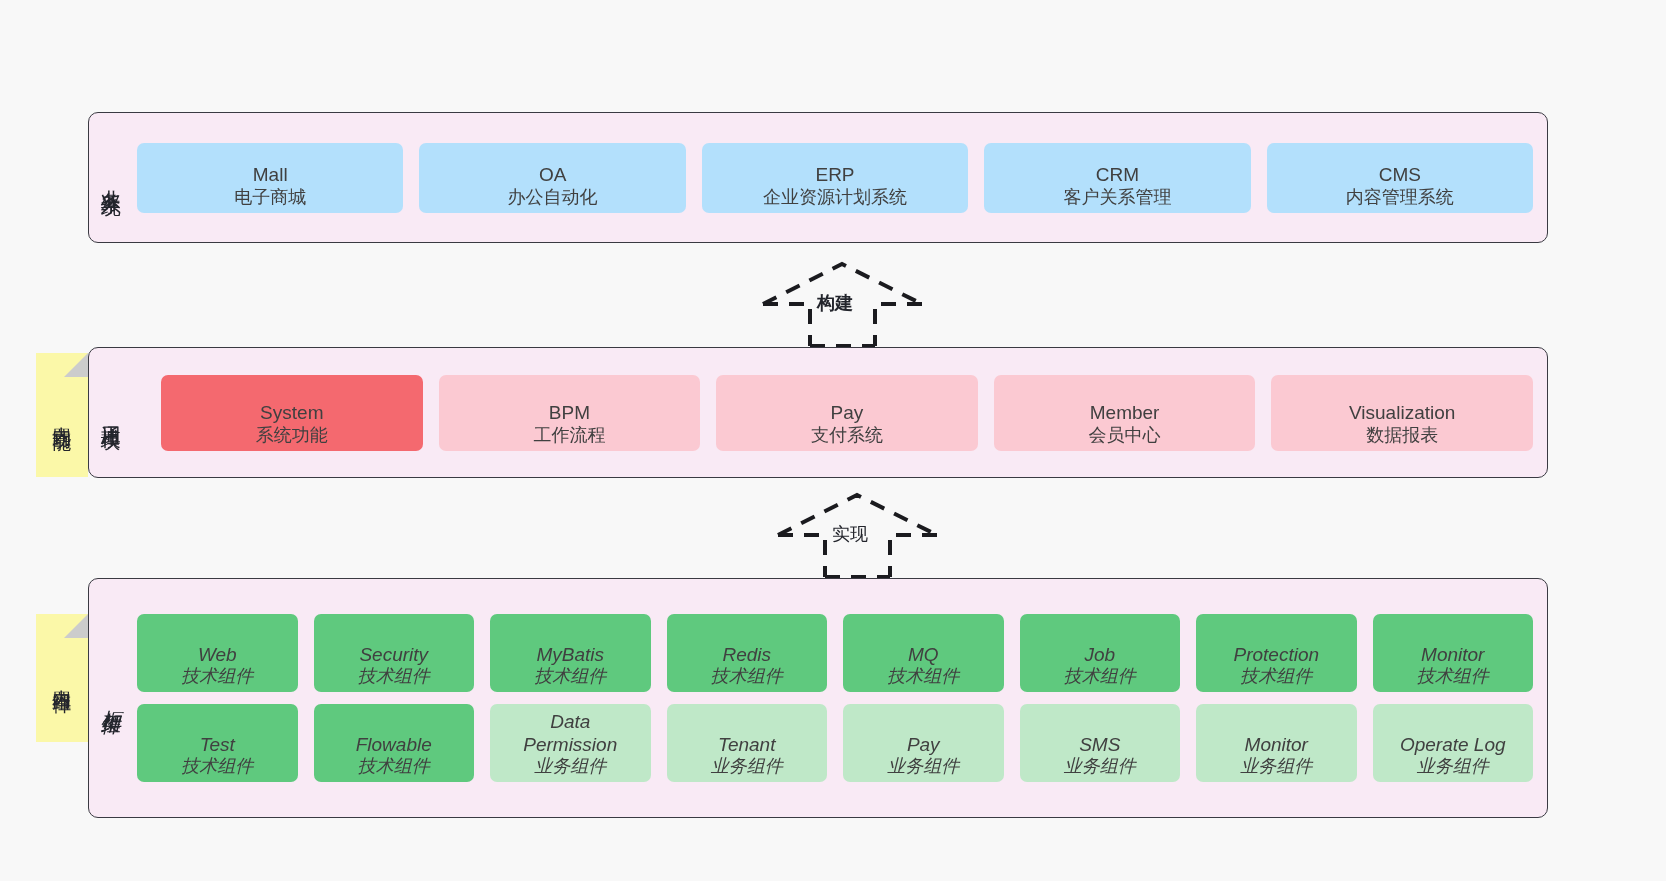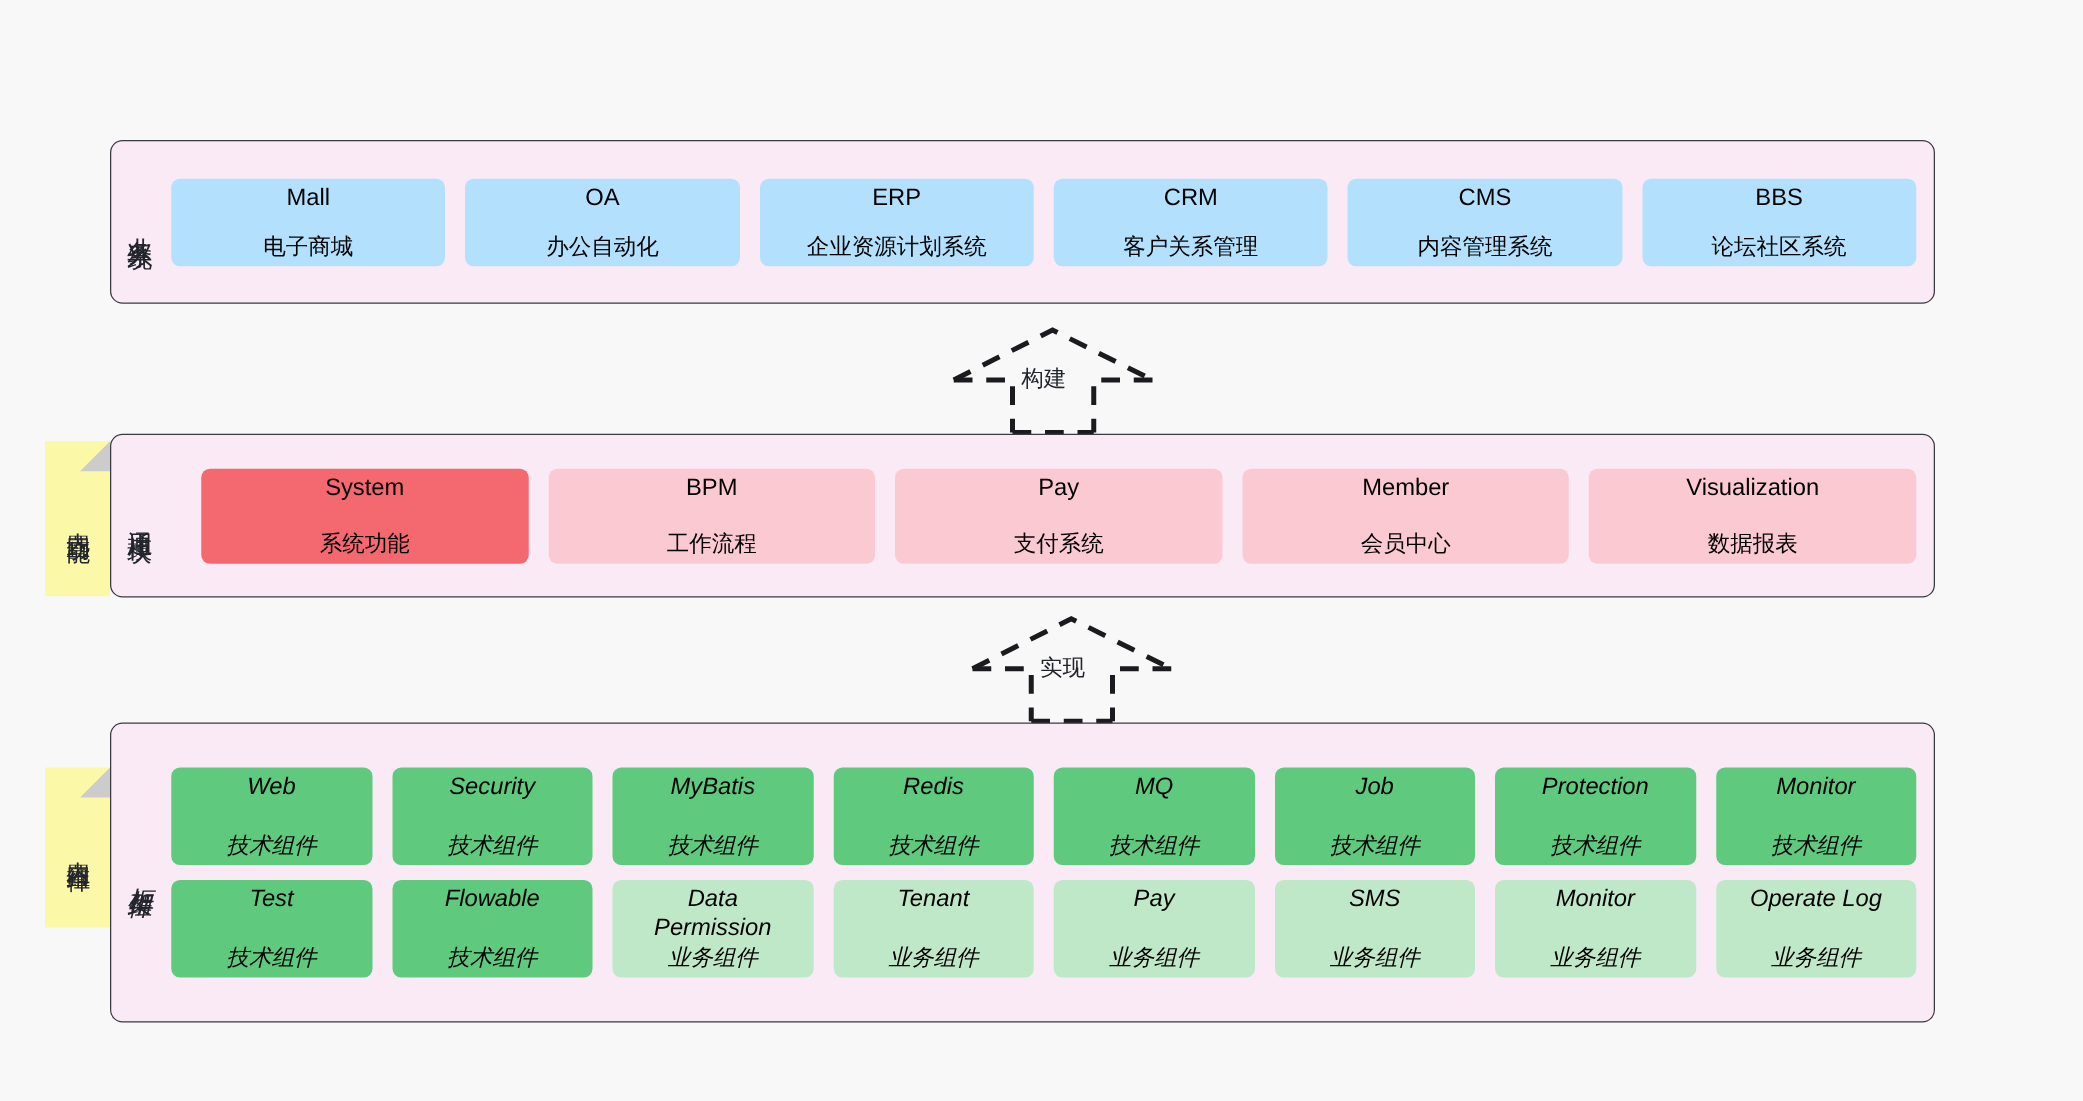--- a/index.html
+++ b/index.html
@@ -57,23 +57,23 @@
     gap: 16px;
     align-items: stretch;
   }
 
   .card {
     flex: 1 1 0;
     border-radius: 7px;
     display: flex;
     flex-direction: column;
     align-items: center;
-    justify-content: space-between;
+    justify-content: flex-end;
     text-align: center;
-    color: #000000;
+    color: #404040;
     box-sizing: border-box;
     padding: 4px 18px;
     line-height: 1.22;
   }
   .card .c-title {
     font-size: 19px;
     white-space: normal;
   }
   .card .c-sub {
     font-size: 18px;
@@ -140,21 +140,21 @@
   .arrow-group svg { display: block; overflow: visible; }
   .arrow-label {
     position: absolute;
     font-size: 18px;
     color: #23252c;
     background: transparent;
     white-space: nowrap;
     user-select: none;
   }
   #arrow-build  { left: 755px; top: 258px; width: 175px; height: 90px; }
-  #arrow-build  .arrow-label { left: 62px; top: 33px; }
+  #arrow-build  .arrow-label { left: 62px; top: 33px; font-weight: bold; }
   #arrow-impl   { left: 770px; top: 489px; width: 175px; height: 90px; }
   #arrow-impl   .arrow-label { left: 62px; top: 33px; }
 </style>
 </head>
 <body>
 
 <div class="layer" id="layer-business">
   <div class="layer-title">业务系统</div>
   <div class="layer-body">
     <div class="row">
@@ -170,24 +170,20 @@
         <span class="c-title">ERP</span>
         <span class="c-sub">企业资源计划系统</span>
       </div>
       <div class="card c-blue">
         <span class="c-title">CRM</span>
         <span class="c-sub">客户关系管理</span>
       </div>
       <div class="card c-blue">
         <span class="c-title">CMS</span>
         <span class="c-sub">内容管理系统</span>
-      </div>
-      <div class="card c-blue">
-        <span class="c-title">BBS</span>
-        <span class="c-sub">论坛社区系统</span>
       </div>
     </div>
   </div>
 </div>
 
 <div class="arrow-group" id="arrow-build">
   <svg width="175" height="90" viewBox="0 0 175 90">
     <path d="M 8 46 L 87 6 L 167 46" fill="none" stroke="#1b1b1f" stroke-width="4" stroke-dasharray="15 11" stroke-linecap="butt"></path>
     <path d="M 8 46 L 55 46 L 55 88" fill="none" stroke="#1b1b1f" stroke-width="4" stroke-dasharray="15 11" stroke-linecap="butt"></path>
     <path d="M 167 46 L 120 46 L 120 88" fill="none" stroke="#1b1b1f" stroke-width="4" stroke-dasharray="15 11" stroke-linecap="butt"></path>

